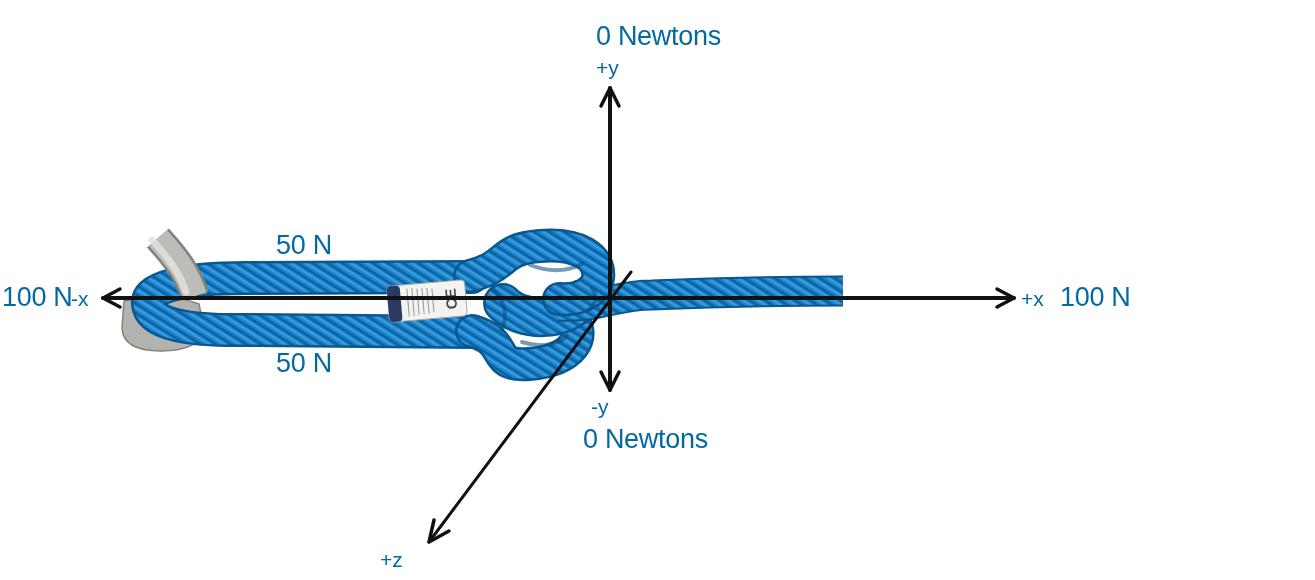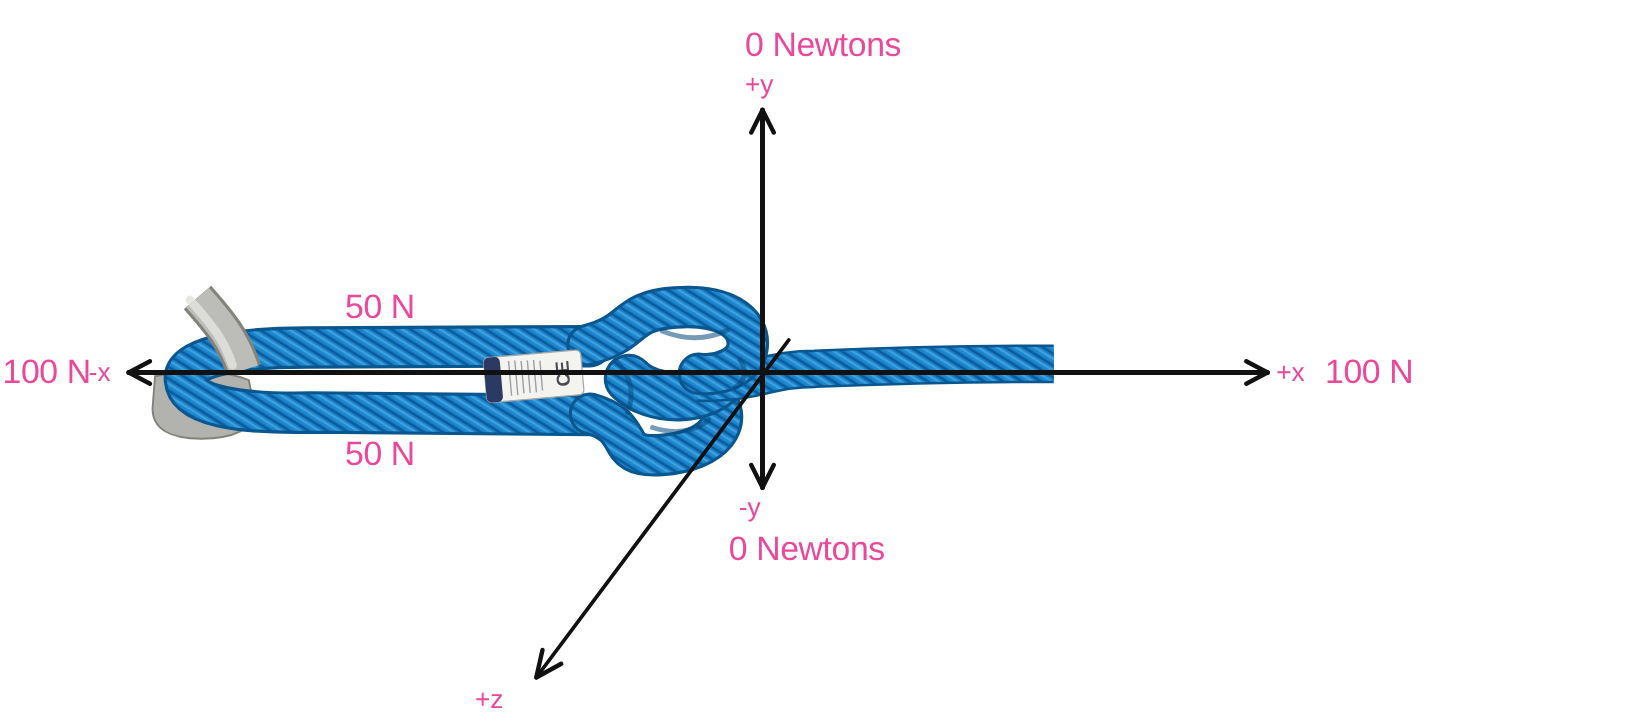--- a/index.html
+++ b/index.html
@@ -5,21 +5,21 @@
   html,body{margin:0;padding:0;background:#ffffff;}
   .stage{
     position:relative;
     width:1315px;height:580px;
     background:#ffffff;
     overflow:hidden;
     font-family:"Liberation Sans", sans-serif;
     color:#1c1c1c;
   }
   .stage svg{position:absolute;left:0;top:0;}
-  .lbl{position:absolute;white-space:nowrap;color:#ec4899;}
+  .lbl{position:absolute;white-space:nowrap;color:#0369a1;}
   .f{font-size:27px;line-height:31px;letter-spacing:-0.3px;}
   .a{font-size:21px;line-height:25px;}
   .tag-ce{font-family:"Liberation Sans", sans-serif;font-size:15px;font-weight:bold;fill:#4a4a54;}
 </style>
 </head>
 <body>
 
 <div class="stage">
 
   <svg width="1315" height="580" viewBox="0 0 1315 580">

